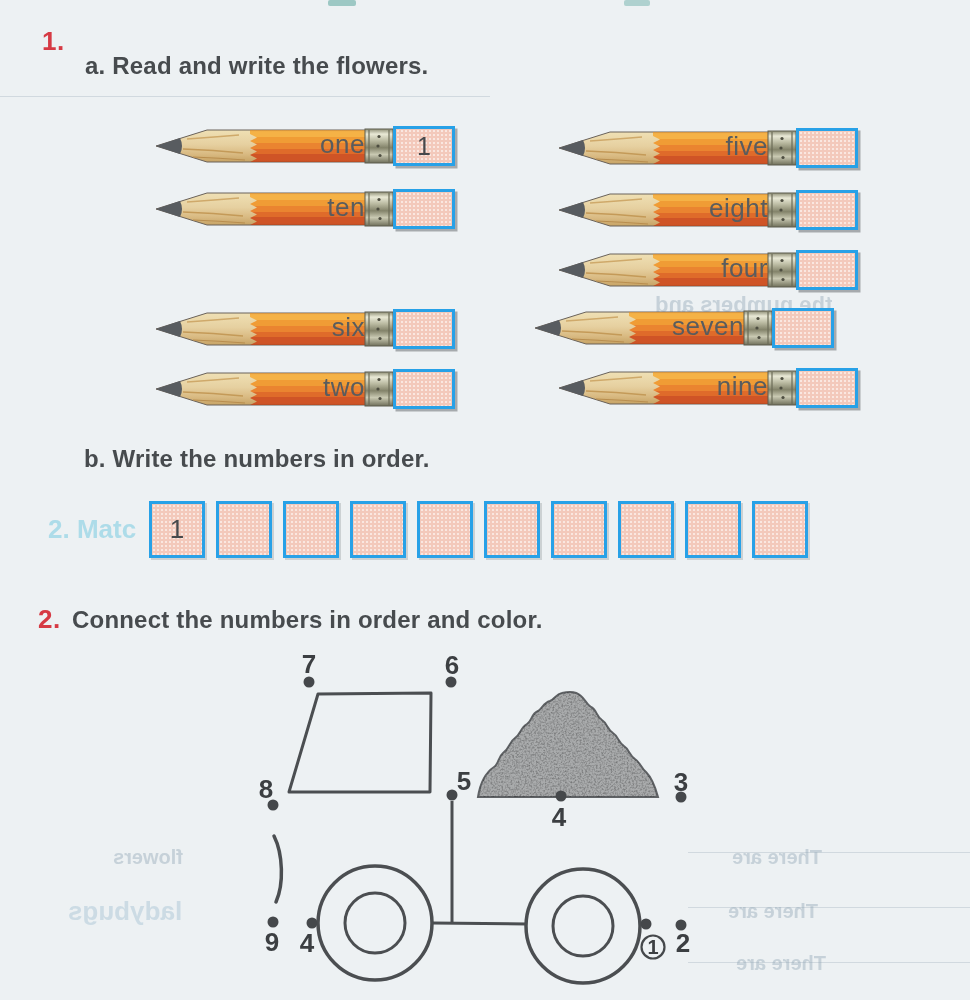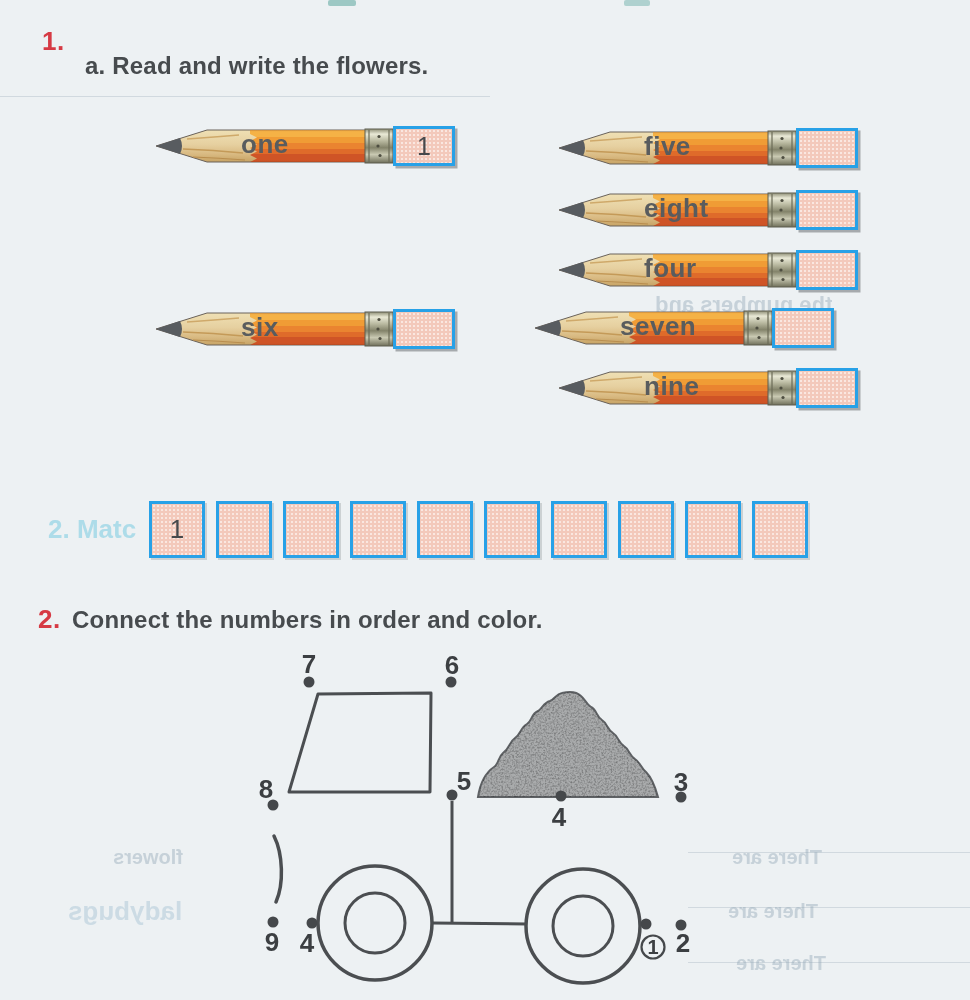--- a/index.html
+++ b/index.html
@@ -8,22 +8,22 @@
     background:#edf1f3;
     font-family:"Liberation Sans", sans-serif;
   }
   
   .secnum{position:absolute;font-weight:bold;font-size:26px;color:#d63a44;letter-spacing:.5px;}
   .heading{position:absolute;font-weight:bold;font-size:24px;color:#474b4e;letter-spacing:.2px;}
   
   .pencil-row{position:absolute;width:302px;height:44px;}
   .psvg{position:absolute;left:0;top:0;width:240px;height:44px;display:block;}
   .pword{
-    position:absolute;left:88px;top:5px;width:124px;text-align:left;
-    font-size:26px;color:#595c5e;font-weight:700;letter-spacing:.5px;
+    position:absolute;left:88px;top:5px;width:124px;text-align:right;
+    font-size:26px;color:#595c5e;font-weight:400;letter-spacing:.5px;
   }
   .abox{
     position:absolute;left:240px;top:2px;width:56px;height:34px;
     background:#f3c9bb;border:3px solid #28a1e7;
     background-image:radial-gradient(rgba(255,255,255,.55) 1px, transparent 1.4px);
     background-size:4px 4px;
     box-shadow:2.5px 2.5px 0 rgba(80,84,88,.45);
     display:flex;align-items:center;justify-content:center;
   }
   .abox span{font-size:25px;color:#46494c;}
@@ -133,29 +133,47 @@
 
   <div class="pencil-row" style="left:153px;top:124px;">
     <svg class="psvg" viewBox="0 0 240 44">
         <use href="#pencil-graphic"></use>
       </svg>
     <span class="pword">one</span>
     <div class="abox">
         <span>1</span>
       </div>
   </div>
+  <div class="pencil-row" style="left:153px;top:187px;">
+    <svg class="psvg" viewBox="0 0 240 44">
+        <use href="#pencil-graphic"></use>
+      </svg>
+    <span class="pword">ten</span>
+    <div class="abox">
+        <span></span>
+      </div>
+  </div>
   <div class="pencil-row" style="left:153px;top:307px;">
     <svg class="psvg" viewBox="0 0 240 44">
         <use href="#pencil-graphic"></use>
       </svg>
     <span class="pword">six</span>
     <div class="abox">
         <span></span>
       </div>
   </div>
+  <div class="pencil-row" style="left:153px;top:367px;">
+    <svg class="psvg" viewBox="0 0 240 44">
+        <use href="#pencil-graphic"></use>
+      </svg>
+    <span class="pword">two</span>
+    <div class="abox">
+        <span></span>
+      </div>
+  </div>
 
   <div class="pencil-row" style="left:556px;top:126px;">
     <svg class="psvg" viewBox="0 0 240 44">
         <use href="#pencil-graphic"></use>
       </svg>
     <span class="pword">five</span>
     <div class="abox">
         <span></span>
       </div>
   </div>
@@ -189,20 +207,21 @@
   <div class="pencil-row" style="left:556px;top:366px;">
     <svg class="psvg" viewBox="0 0 240 44">
         <use href="#pencil-graphic"></use>
       </svg>
     <span class="pword">nine</span>
     <div class="abox">
         <span></span>
       </div>
   </div>
 
+  <span class="heading" style="left:84px;top:445px;">b. Write the numbers in order.</span>
   <div class="obox" style="left:149px;">
       <span>1</span>
     </div>
   <div class="obox" style="left:216px;">
       <span></span>
     </div>
   <div class="obox" style="left:283px;">
       <span></span>
     </div>
   <div class="obox" style="left:350px;">

